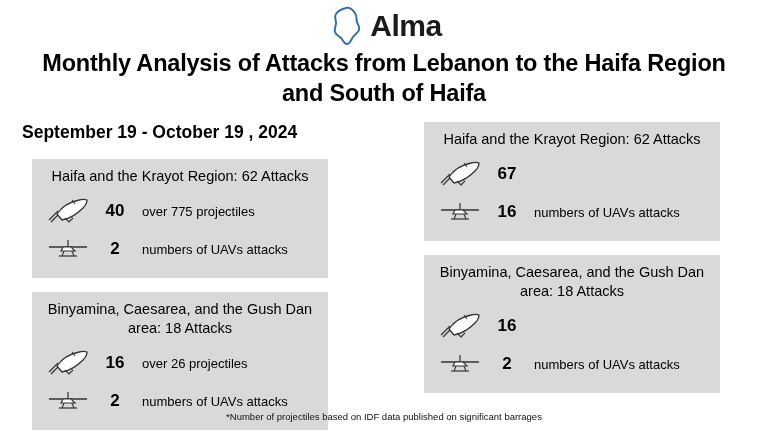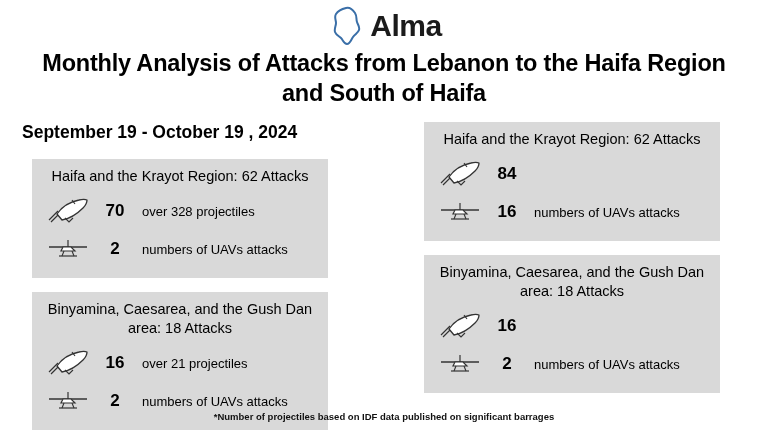--- a/index.html
+++ b/index.html
@@ -123,21 +123,20 @@
   }
 
   .footnote {
     position: absolute;
     left: 0;
     top: 411px;
     width: 768px;
     text-align: center;
     font-size: 9.5px;
     color: #111;
-    font-weight: bold;
   }
 </style>
 </head>
 <body>
 
 <div class="logo-wrap">
   <div class="logo-inner">
     <span class="logo-mark">
       <svg viewBox="0 0 38 40" width="38" height="40" aria-hidden="true">
         <path d="M20 2 C24 1 27 4 29 7 C31 10 30 13 31 16 C32 19 34 21 33 24 C32 27 29 28 27 31 C25 34 24 38 21 38 C18 38 17 34 15 32 C13 30 10 29 9 26 C8 23 10 20 10 17 C10 14 8 11 10 8 C12 5 16 3 20 2 Z" fill="none" stroke="#3a6fa8" stroke-width="2" stroke-linejoin="round"></path>
@@ -157,22 +156,22 @@
 
     <div class="row">
       <span class="icon">
         <svg viewBox="0 0 46 30" width="46" height="30" aria-hidden="true">
           <path d="M4 24 L13 15 M6 26 L15 17" stroke="#333" stroke-width="1.2" fill="none"></path>
           <path d="M12 18 C16 12 24 6 34 4 C36 3.5 40 3 42 4 C42 7 40 10 38 12 C31 19 23 23 17 24 Z" fill="#fff" stroke="#333" stroke-width="1.3" stroke-linejoin="round"></path>
           <path d="M20 22 L24 26 L28 22" fill="none" stroke="#333" stroke-width="1.1"></path>
           <path d="M30 8 L27 4" stroke="#333" stroke-width="1.1"></path>
         </svg>
       </span>
-      <span class="count">70</span>
-      <span class="label">over 328 projectiles</span>
+      <span class="count">40</span>
+      <span class="label">over 775 projectiles</span>
     </div>
 
     <div class="row">
       <span class="icon">
         <svg viewBox="0 0 46 30" width="46" height="30" aria-hidden="true">
           <path d="M4 13 H42" stroke="#333" stroke-width="1.3"></path>
           <path d="M18 13 L26 13 L30 17 L16 17 Z" fill="#fff" stroke="#333" stroke-width="1.2"></path>
           <path d="M23 6 L23 13" stroke="#333" stroke-width="1.2"></path>
           <path d="M14 22 H32" stroke="#333" stroke-width="1.2"></path>
           <path d="M19 17 L17 22 M27 17 L29 22" stroke="#333" stroke-width="1.1"></path>
@@ -189,21 +188,21 @@
     <div class="row">
       <span class="icon">
         <svg viewBox="0 0 46 30" width="46" height="30" aria-hidden="true">
           <path d="M4 24 L13 15 M6 26 L15 17" stroke="#333" stroke-width="1.2" fill="none"></path>
           <path d="M12 18 C16 12 24 6 34 4 C36 3.5 40 3 42 4 C42 7 40 10 38 12 C31 19 23 23 17 24 Z" fill="#fff" stroke="#333" stroke-width="1.3" stroke-linejoin="round"></path>
           <path d="M20 22 L24 26 L28 22" fill="none" stroke="#333" stroke-width="1.1"></path>
           <path d="M30 8 L27 4" stroke="#333" stroke-width="1.1"></path>
         </svg>
       </span>
       <span class="count">16</span>
-      <span class="label">over 21 projectiles</span>
+      <span class="label">over 26 projectiles</span>
     </div>
 
     <div class="row">
       <span class="icon">
         <svg viewBox="0 0 46 30" width="46" height="30" aria-hidden="true">
           <path d="M4 13 H42" stroke="#333" stroke-width="1.3"></path>
           <path d="M18 13 L26 13 L30 17 L16 17 Z" fill="#fff" stroke="#333" stroke-width="1.2"></path>
           <path d="M23 6 L23 13" stroke="#333" stroke-width="1.2"></path>
           <path d="M14 22 H32" stroke="#333" stroke-width="1.2"></path>
           <path d="M19 17 L17 22 M27 17 L29 22" stroke="#333" stroke-width="1.1"></path>
@@ -222,21 +221,21 @@
 
     <div class="row">
       <span class="icon">
         <svg viewBox="0 0 46 30" width="46" height="30" aria-hidden="true">
           <path d="M4 24 L13 15 M6 26 L15 17" stroke="#333" stroke-width="1.2" fill="none"></path>
           <path d="M12 18 C16 12 24 6 34 4 C36 3.5 40 3 42 4 C42 7 40 10 38 12 C31 19 23 23 17 24 Z" fill="#fff" stroke="#333" stroke-width="1.3" stroke-linejoin="round"></path>
           <path d="M20 22 L24 26 L28 22" fill="none" stroke="#333" stroke-width="1.1"></path>
           <path d="M30 8 L27 4" stroke="#333" stroke-width="1.1"></path>
         </svg>
       </span>
-      <span class="count">84</span>
+      <span class="count">67</span>
     </div>
 
     <div class="row">
       <span class="icon">
         <svg viewBox="0 0 46 30" width="46" height="30" aria-hidden="true">
           <path d="M4 13 H42" stroke="#333" stroke-width="1.3"></path>
           <path d="M18 13 L26 13 L30 17 L16 17 Z" fill="#fff" stroke="#333" stroke-width="1.2"></path>
           <path d="M23 6 L23 13" stroke="#333" stroke-width="1.2"></path>
           <path d="M14 22 H32" stroke="#333" stroke-width="1.2"></path>
           <path d="M19 17 L17 22 M27 17 L29 22" stroke="#333" stroke-width="1.1"></path>

